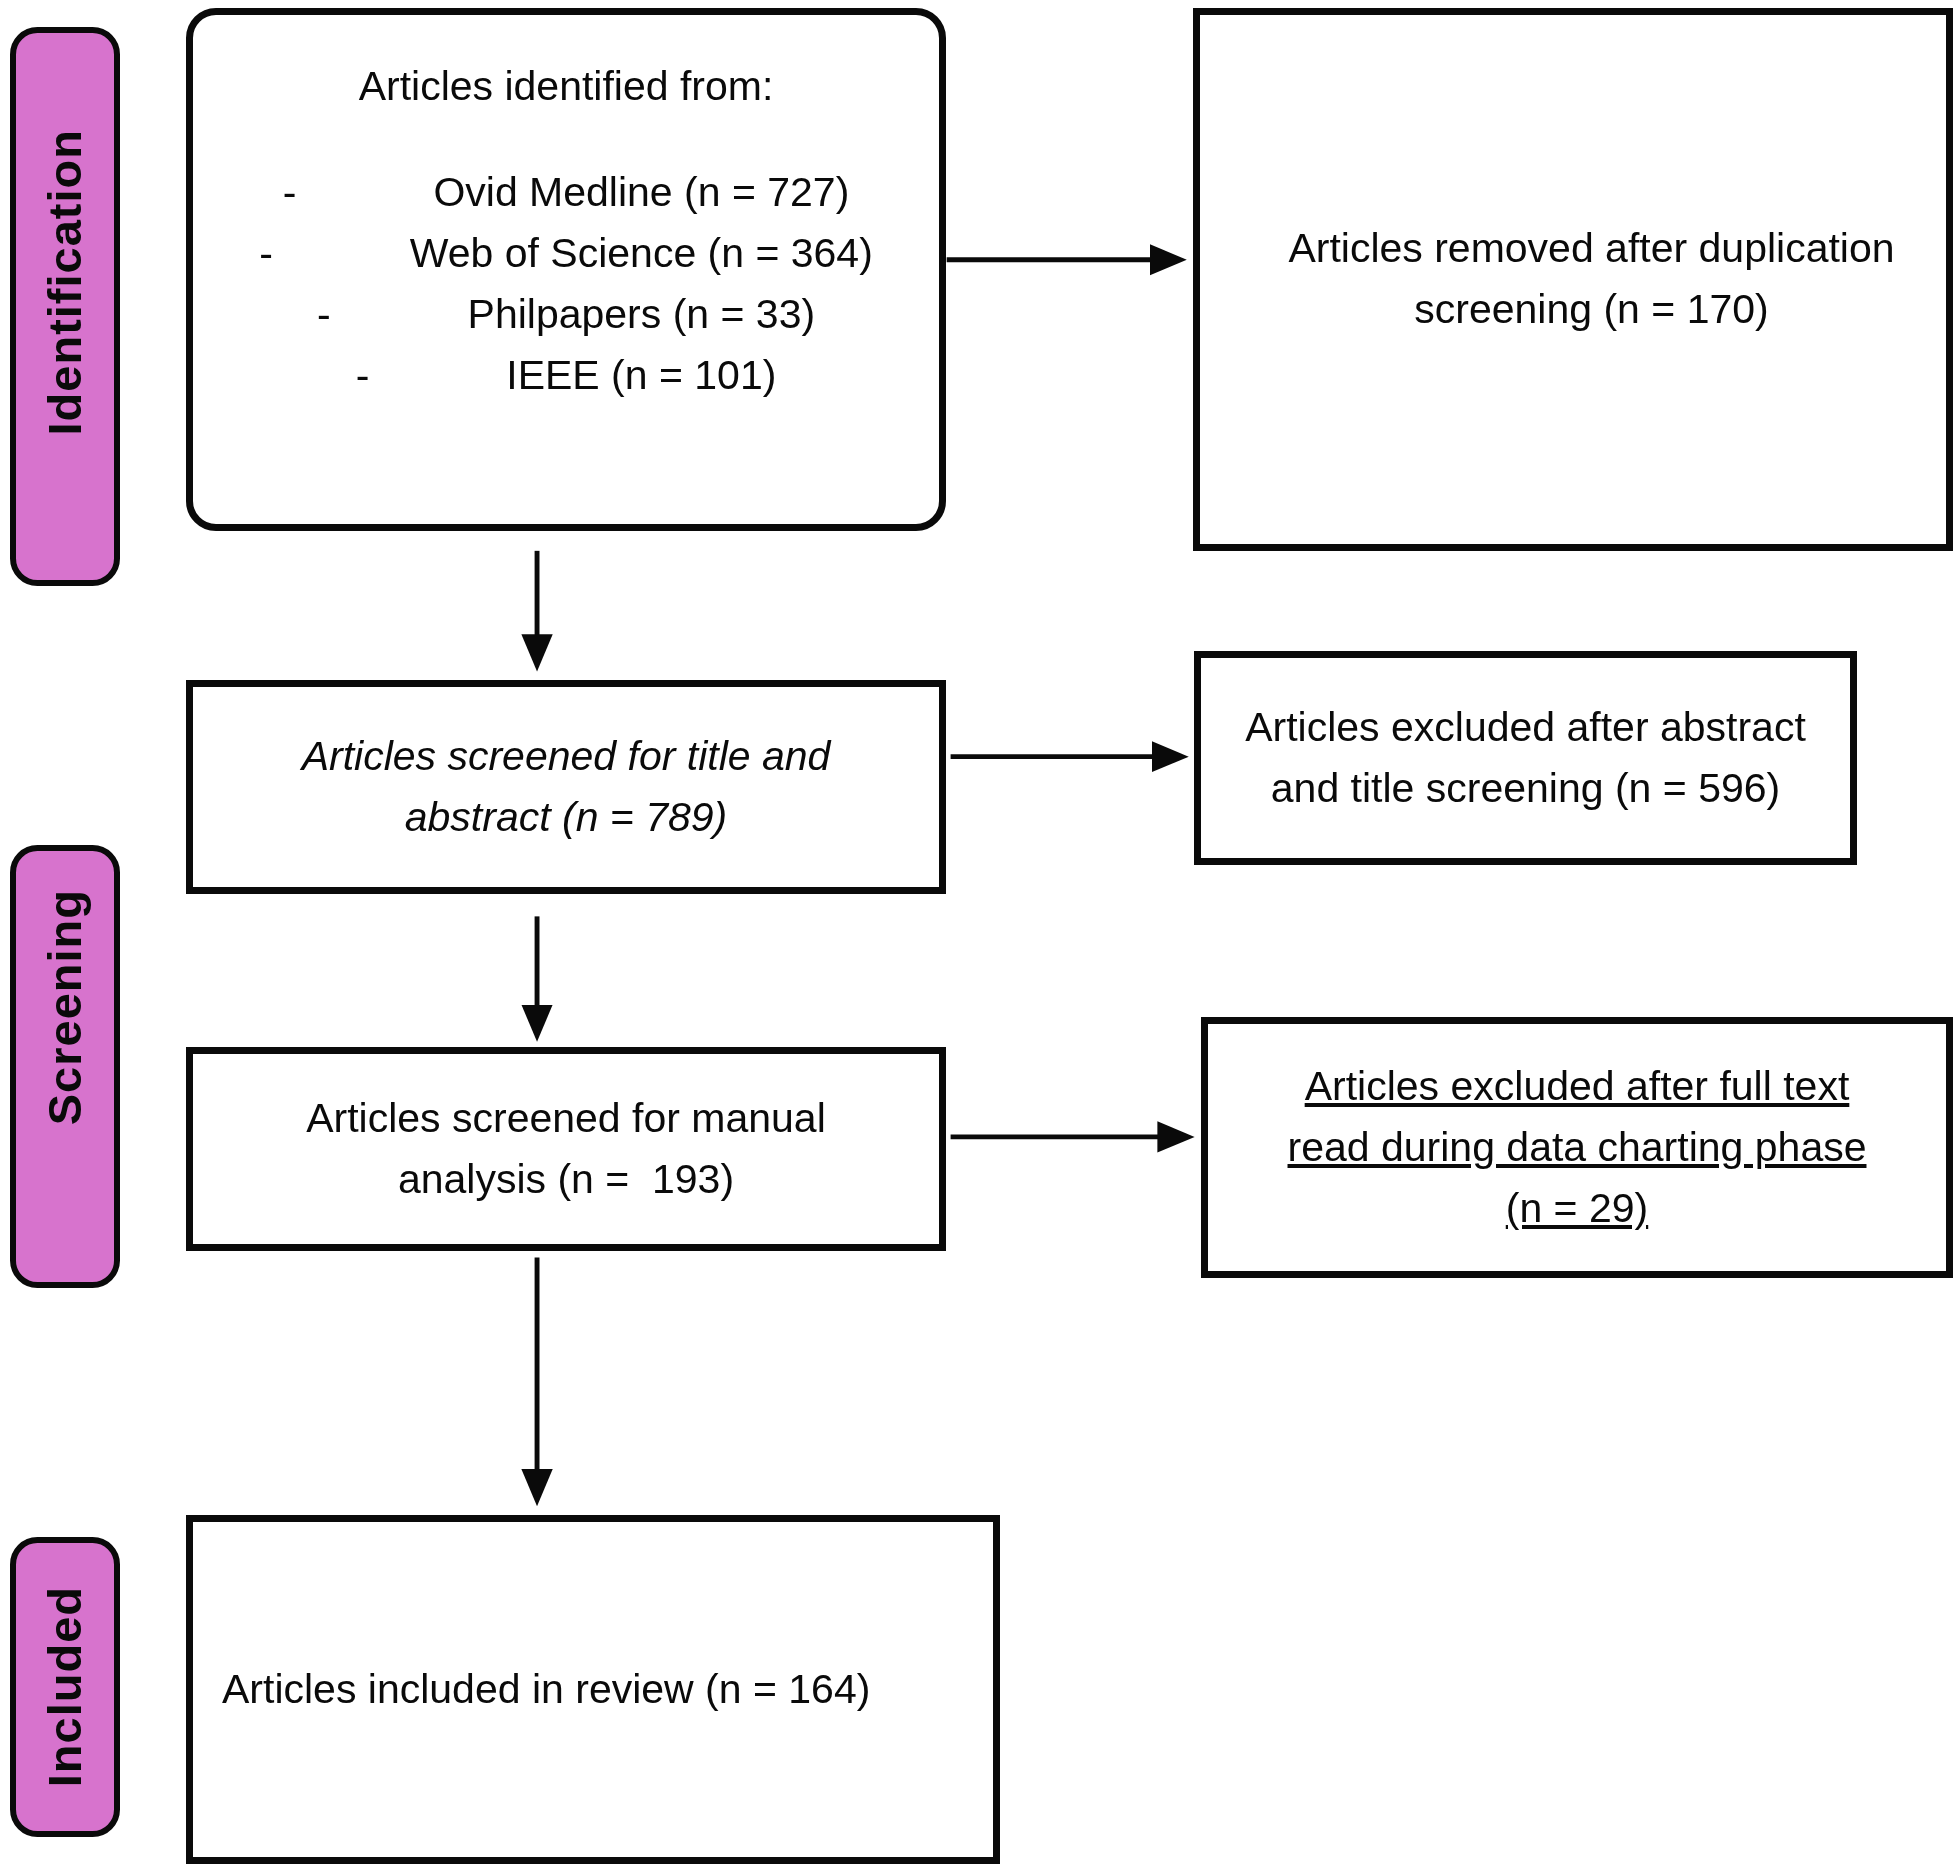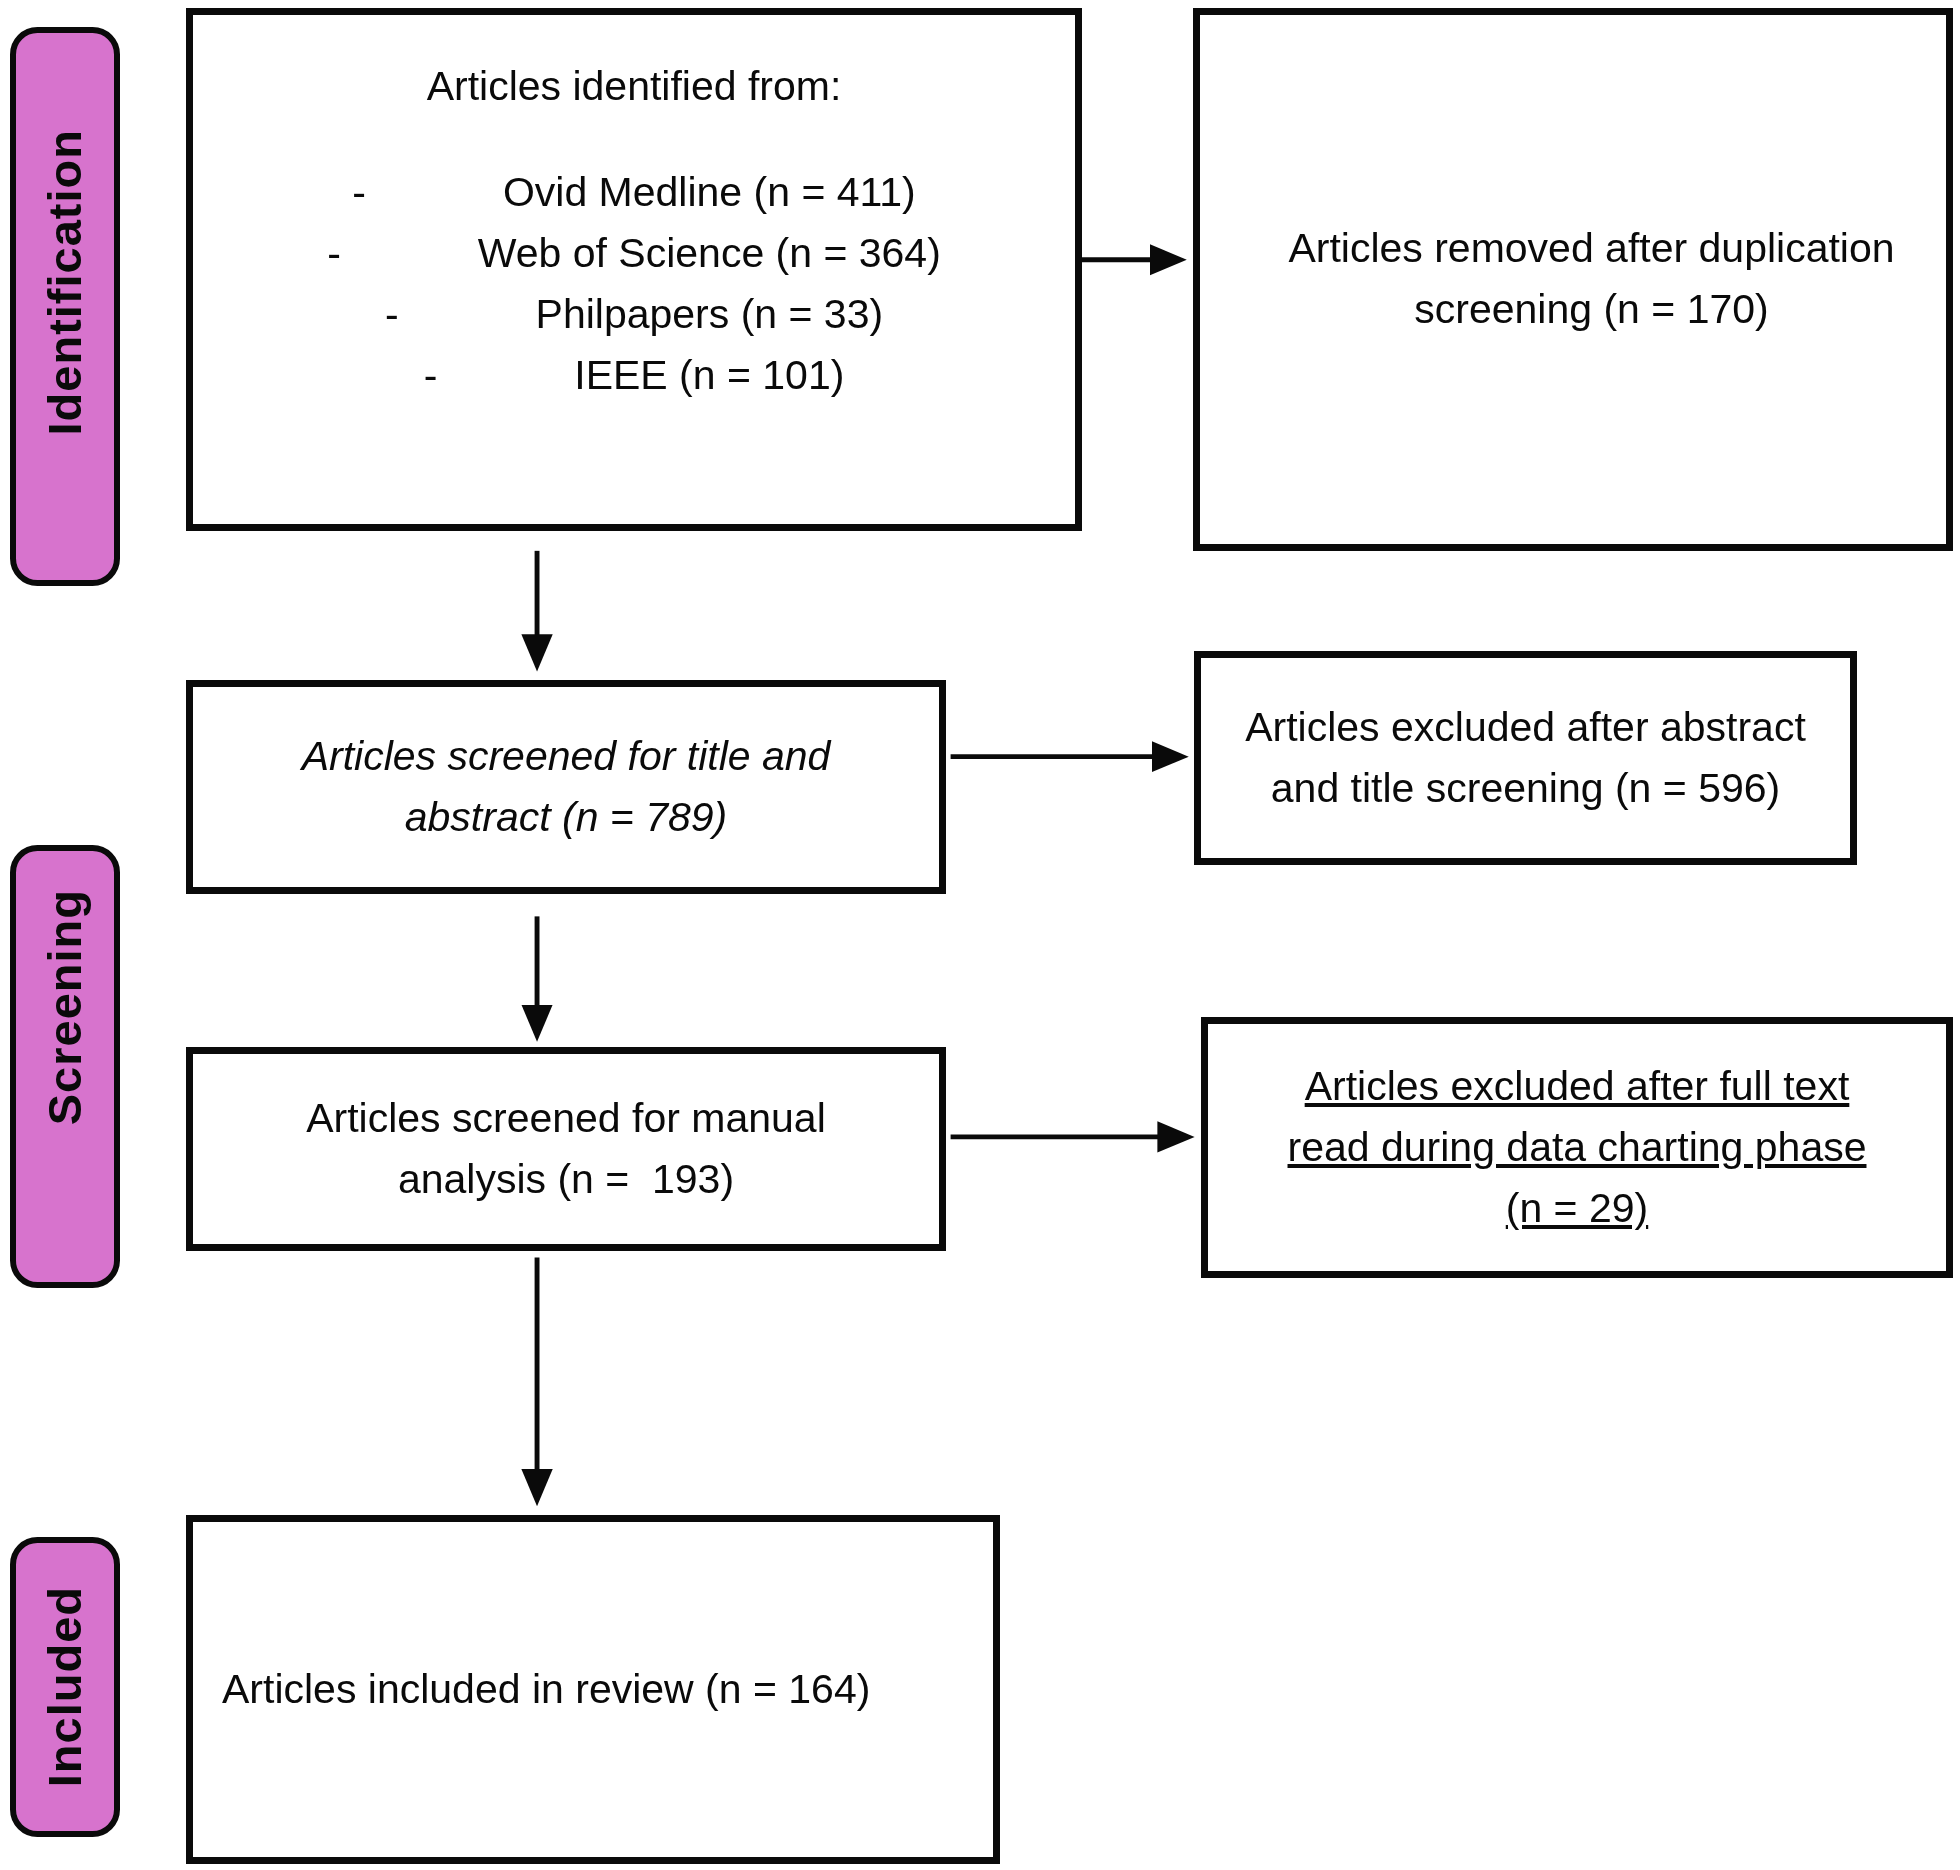--- a/index.html
+++ b/index.html
@@ -48,21 +48,21 @@
     font-size: 41px;
     line-height: 61px;
   }
   .box-center {
     display: flex;
     align-items: center;
     justify-content: center;
     text-align: center;
   }
   .box-text { white-space: pre-wrap; }
-  .box-identified { left: 186px; top: 7.8px; width: 896px; height: 523px; padding-top: 41px; }
+  .box-identified { left: 186px; top: 7.8px; width: 760px; height: 523px; padding-top: 41px; border-radius: 30px; }
   .box-removed    { left: 1193px; top: 7.8px; width: 760px; height: 543px; padding-left: 37px; }
   .box-screened-title { left: 186px; top: 680px; width: 760px; height: 214px; font-style: italic; }
   .box-excluded-abstract { left: 1194px; top: 651px; width: 663px; height: 214px; }
   .box-screened-manual { left: 186px; top: 1047px; width: 760px; height: 204px; }
   .box-excluded-fulltext { left: 1201px; top: 1017px; width: 752px; height: 261px; text-decoration: underline; }
   .box-included { left: 186px; top: 1515px; width: 814px; height: 349px;
                   display: flex; align-items: center; padding-left: 29px; }
   .box1-title { text-align: center; margin-bottom: 45px; }
   .src-line {
     display: flex;
@@ -100,21 +100,21 @@
   <div class="stage stage-included">
     <span>Included</span>
   </div>
 
   <div class="box box-identified">
     <div class="box1-title">Articles identified from:</div>
     <div>
       <div class="src-line">
         <span>-</span>
         <span class="src-gap"></span>
-        <span>Ovid Medline (n = 411)</span>
+        <span>Ovid Medline (n = 727)</span>
       </div>
       <div class="src-line">
         <span>-</span>
         <span class="src-gap"></span>
         <span>Web of Science (n = 364)</span>
       </div>
       <div class="src-line">
         <span>-</span>
         <span class="src-gap"></span>
         <span>Philpapers (n = 33)</span>

